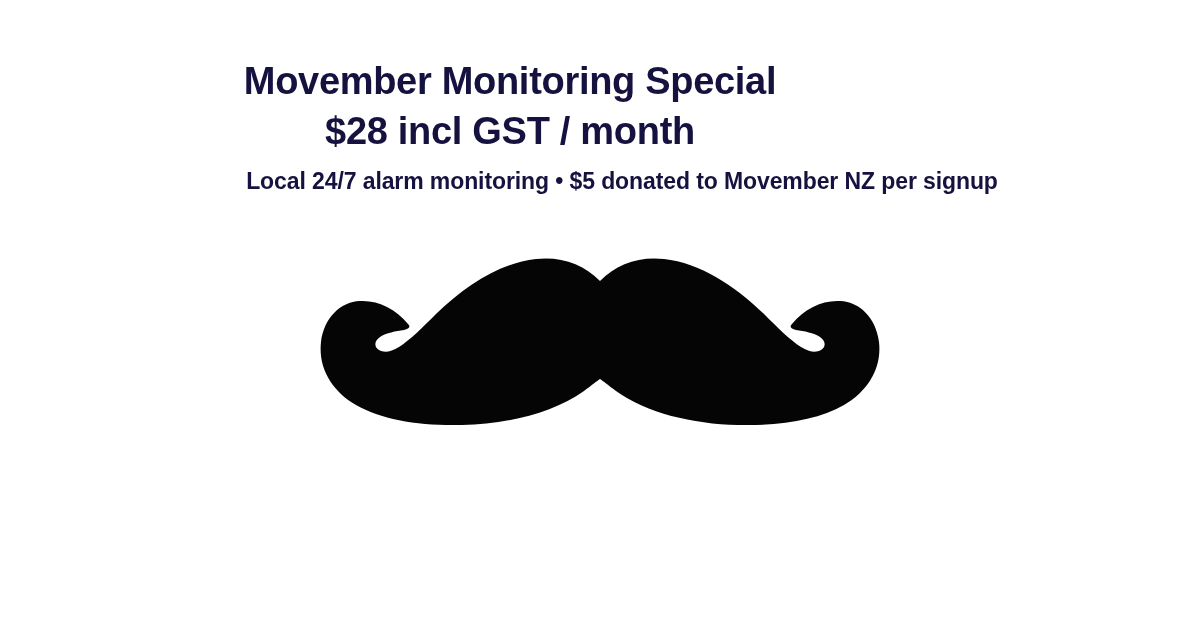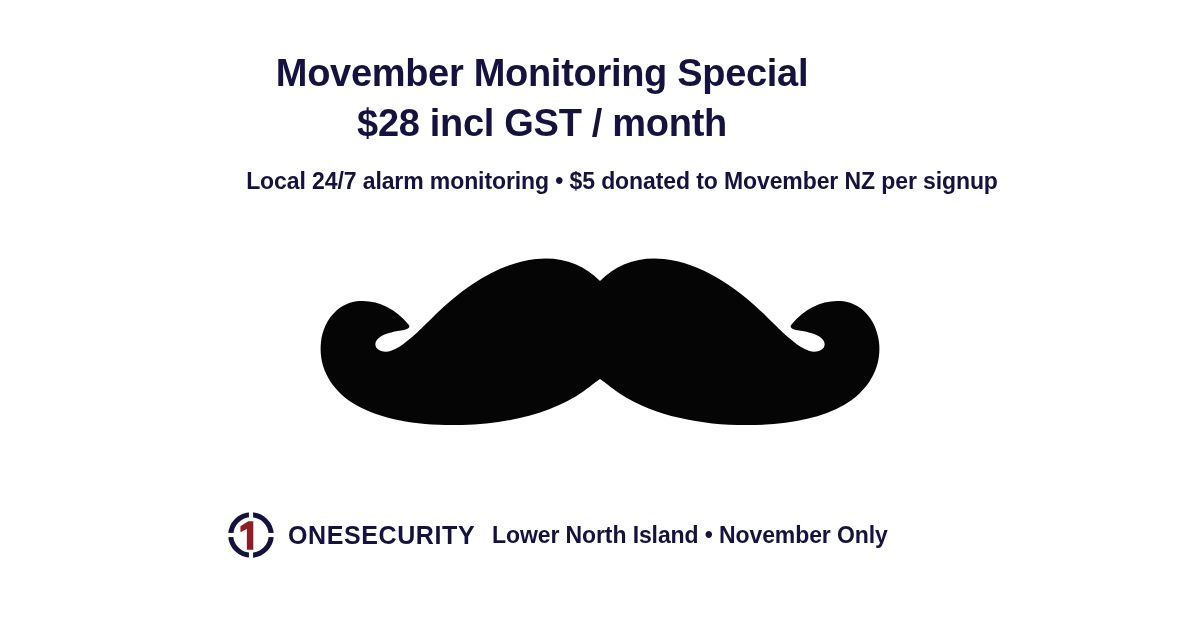--- a/index.html
+++ b/index.html
@@ -19,25 +19,24 @@
     position: relative;
     width: 1200px;
     height: 630px;
     background: #ffffff;
     box-sizing: border-box;
   }
 
   
   .headline {
     position: absolute;
-    top: 48px;
+    top: 56px;
     left: 0;
     width: 1020px;
     text-align: center;
-    padding-left: 32px;
   }
   .headline-line {
     display: block;
     font-family: "Liberation Sans", sans-serif;
     font-size: 38px;
     font-weight: bold;
     line-height: 50px;
     letter-spacing: -0.3px;
     color: #16123f;
     white-space: nowrap;
@@ -168,49 +167,17 @@
         C 64 95, 71 94, 79 89
         C 90 82, 102 70, 116 56
         C 146 27, 180 5, 216 1
         C 240 -2, 264 6, 280 23
         Z"></path>
     </svg>
   </div>
 
   <div class="footer">
 
-    <div class="brand-lockup">
-      <span class="brand-mark">
-        <svg viewBox="0 0 100 100" xmlns="http://www.w3.org/2000/svg">
 
-          <g fill="none" stroke="#16123f" stroke-width="11">
-            <path d="M 50 6 A 44 44 0 0 1 94 50"></path>
-            <path d="M 94 50 A 44 44 0 0 1 50 94"></path>
-            <path d="M 50 94 A 44 44 0 0 1 6 50"></path>
-            <path d="M 6 50 A 44 44 0 0 1 50 6"></path>
-          </g>
-
-          <g stroke="#ffffff" stroke-width="9" stroke-linecap="butt">
-            <line x1="50" y1="0" x2="50" y2="16"></line>
-            <line x1="50" y1="84" x2="50" y2="100"></line>
-            <line x1="0" y1="50" x2="16" y2="50"></line>
-            <line x1="84" y1="50" x2="100" y2="50"></line>
-          </g>
-
-          <path fill="#8f1d26" d="
-            M 55 20
-            L 55 82
-            L 41 82
-            L 41 37
-            L 27 44
-            L 27 31
-            L 44 20
-            Z"></path>
-        </svg>
-      </span>
-      <span class="brand-wordmark">ONESECURITY</span>
-    </div>
-
-    <div class="footer-tagline">Lower North Island • November Only</div>
 
   </div>
 
 </div>
 
 </body></html>

